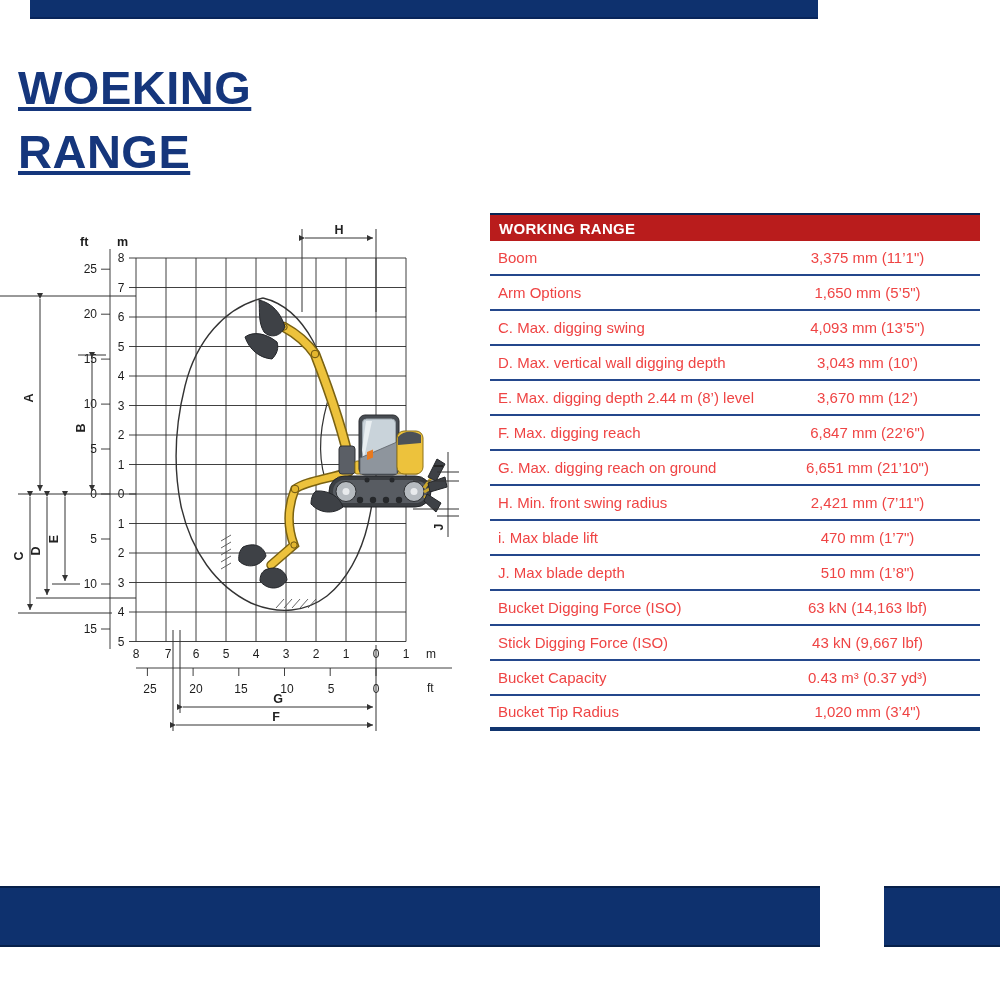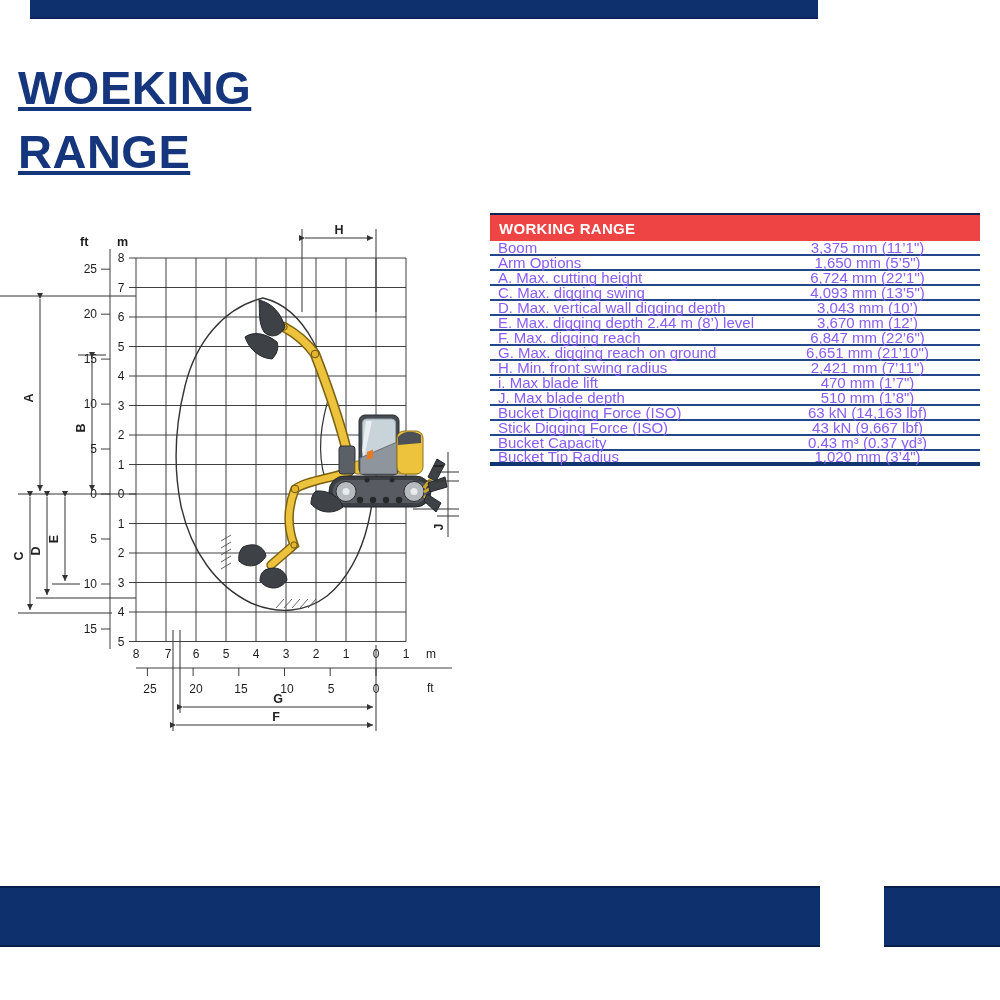--- a/index.html
+++ b/index.html
@@ -11,27 +11,27 @@
   #top-bar{left:30px;top:0;width:788px;height:17px;border-bottom:2px solid #09255a;}
   #bottom-bar-left{left:0;top:886px;width:820px;height:57px;border-top:2px solid #07204a;border-bottom:2px solid #07204a;}
   #bottom-bar-right{left:884px;top:886px;width:116px;height:57px;border-top:2px solid #07204a;border-bottom:2px solid #07204a;}
   #title{
     position:absolute;left:18px;top:56px;color:#15367c;
     font-size:47px;font-weight:800;line-height:64px;letter-spacing:.5px;text-decoration:underline;
   }
   
   #spec-table{position:absolute;left:490px;top:213px;width:490px;}
   #spec-header{
-    height:28px;line-height:28px;background:#ef4444;border-top:2px solid #0a2553;
+    height:28px;line-height:28px;background:#b91c1c;border-top:2px solid #0a2553;
     color:#ffffff;font-size:15px;font-weight:bold;letter-spacing:.3px;padding-left:9px;
     box-sizing:border-box;
   }
   .trow{
-    display:flex;align-items:center;height:15px;box-sizing:border-box;
-    border-bottom:2px solid #24478c;color:#8b5cf6;font-size:15px;
+    display:flex;align-items:center;height:35px;box-sizing:border-box;
+    border-bottom:2px solid #24478c;color:#ef4444;font-size:15px;
   }
   .trow.last{border-bottom:4px solid #11356f;align-items:center;}
   .tlabel{flex:1;padding-left:8px;white-space:nowrap;}
   .tvalue{width:225px;text-align:center;white-space:nowrap;}
   
   #diagram{position:absolute;left:0;top:222px;}
   .tick{font-size:12px;fill:#1c1c1c;}
   .unit{font-size:12.5px;font-weight:600;fill:#1c1c1c;}
   .dimlabel{font-size:12.5px;font-weight:600;fill:#222;}
   .thin{stroke:#2b2b2b;stroke-width:0.9;fill:none;}
@@ -207,24 +207,20 @@
 
   <div class="trow">
     <div class="tlabel">Boom</div>
     <div class="tvalue">3,375 mm (11’1")</div>
   </div>
   <div class="trow">
     <div class="tlabel">Arm Options</div>
     <div class="tvalue">1,650 mm (5’5")</div>
   </div>
   <div class="trow">
-    <div class="tlabel">A. Max. cutting height</div>
-    <div class="tvalue">6,724 mm (22’1")</div>
-  </div>
-  <div class="trow">
     <div class="tlabel">C. Max. digging swing</div>
     <div class="tvalue">4,093 mm (13’5")</div>
   </div>
   <div class="trow">
     <div class="tlabel">D. Max. vertical wall digging depth</div>
     <div class="tvalue">3,043 mm (10’)</div>
   </div>
   <div class="trow">
     <div class="tlabel">E. Max. digging depth 2.44 m (8’) level</div>
     <div class="tvalue">3,670 mm (12’)</div>

